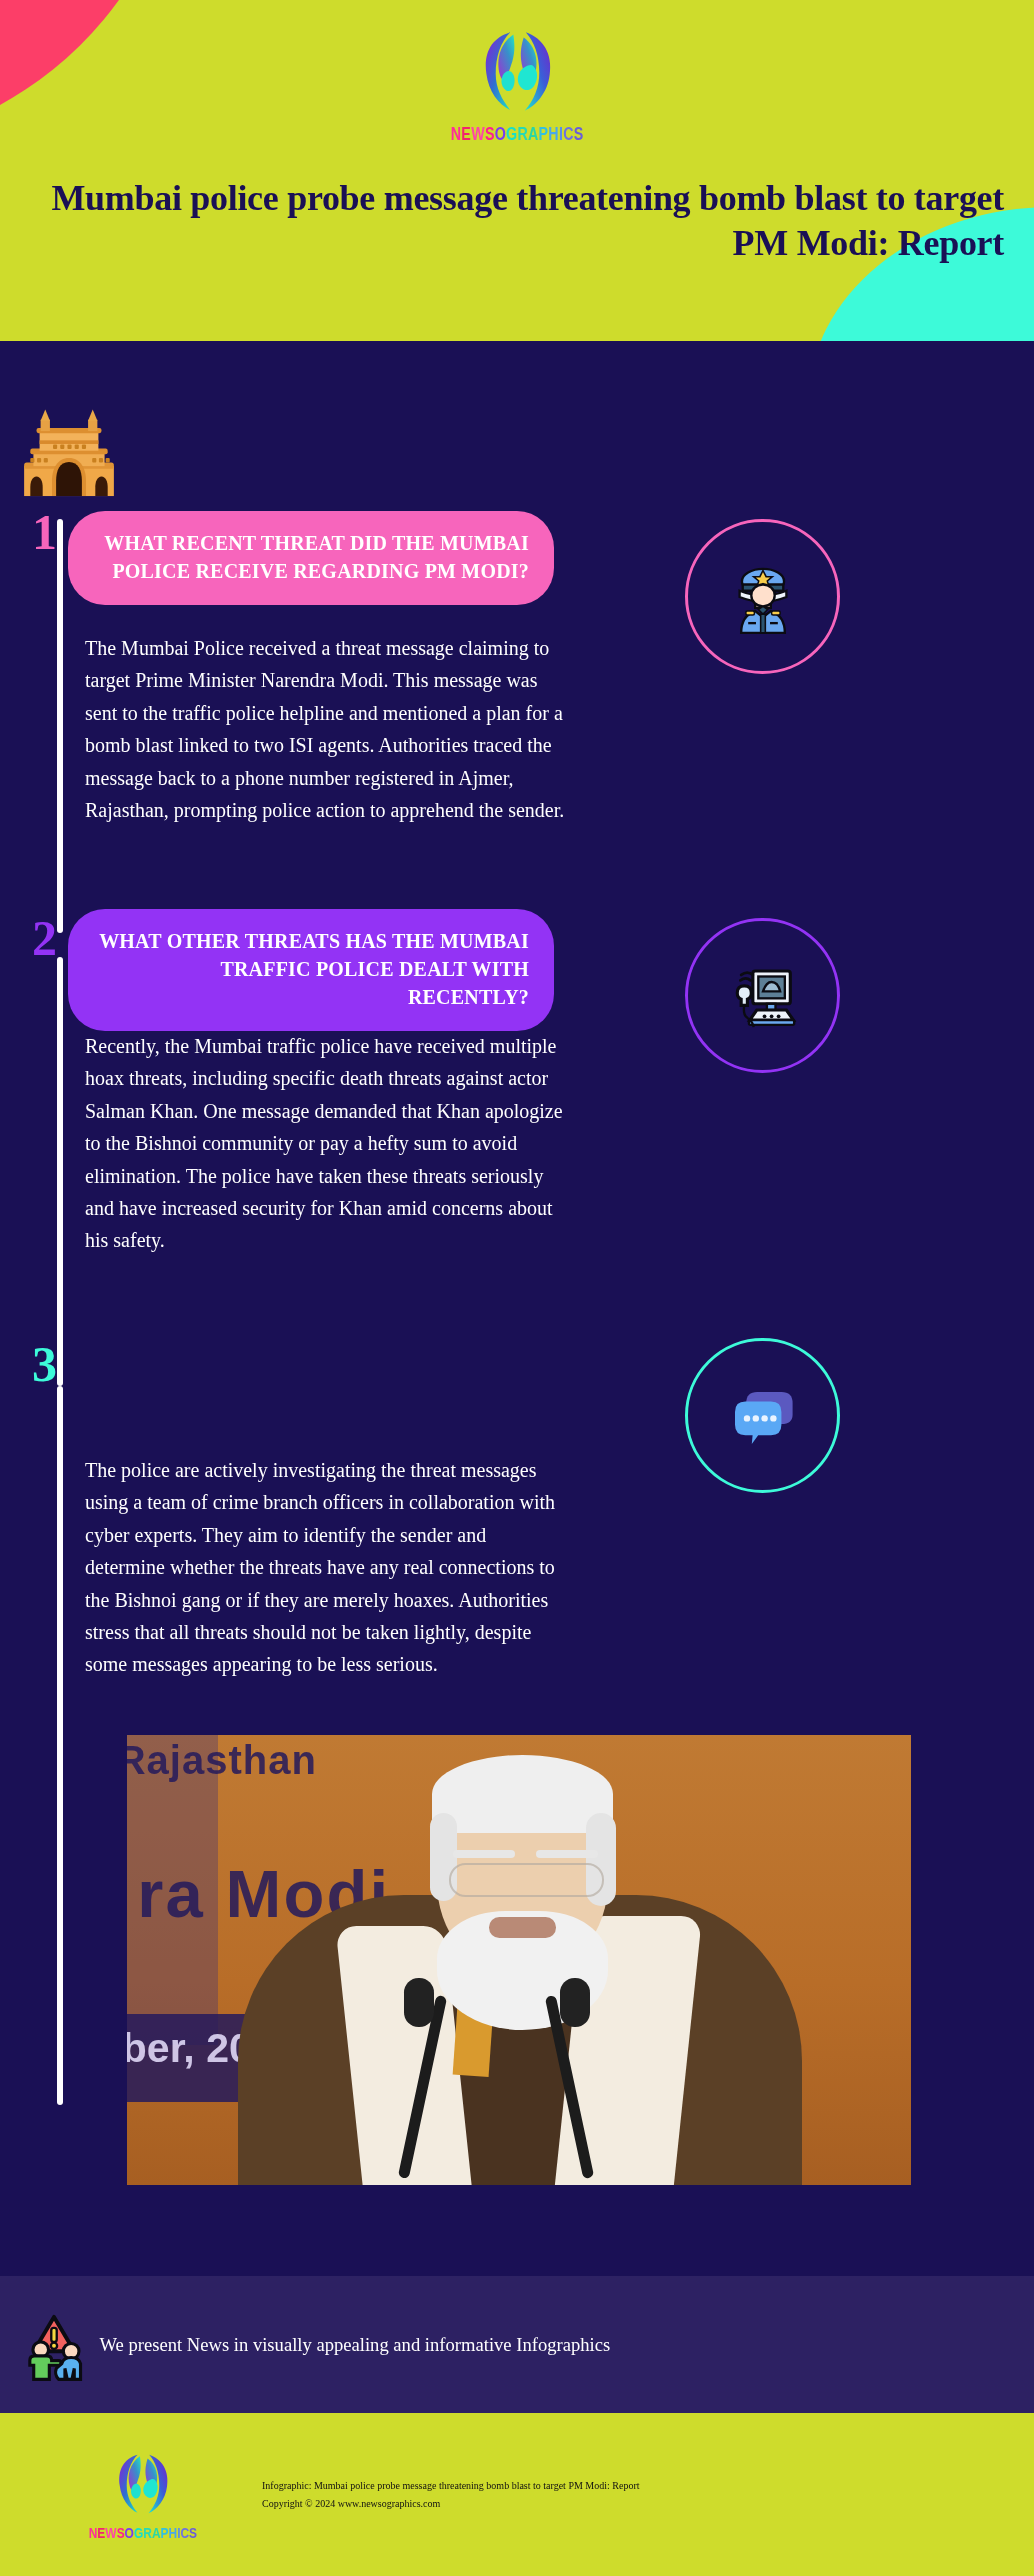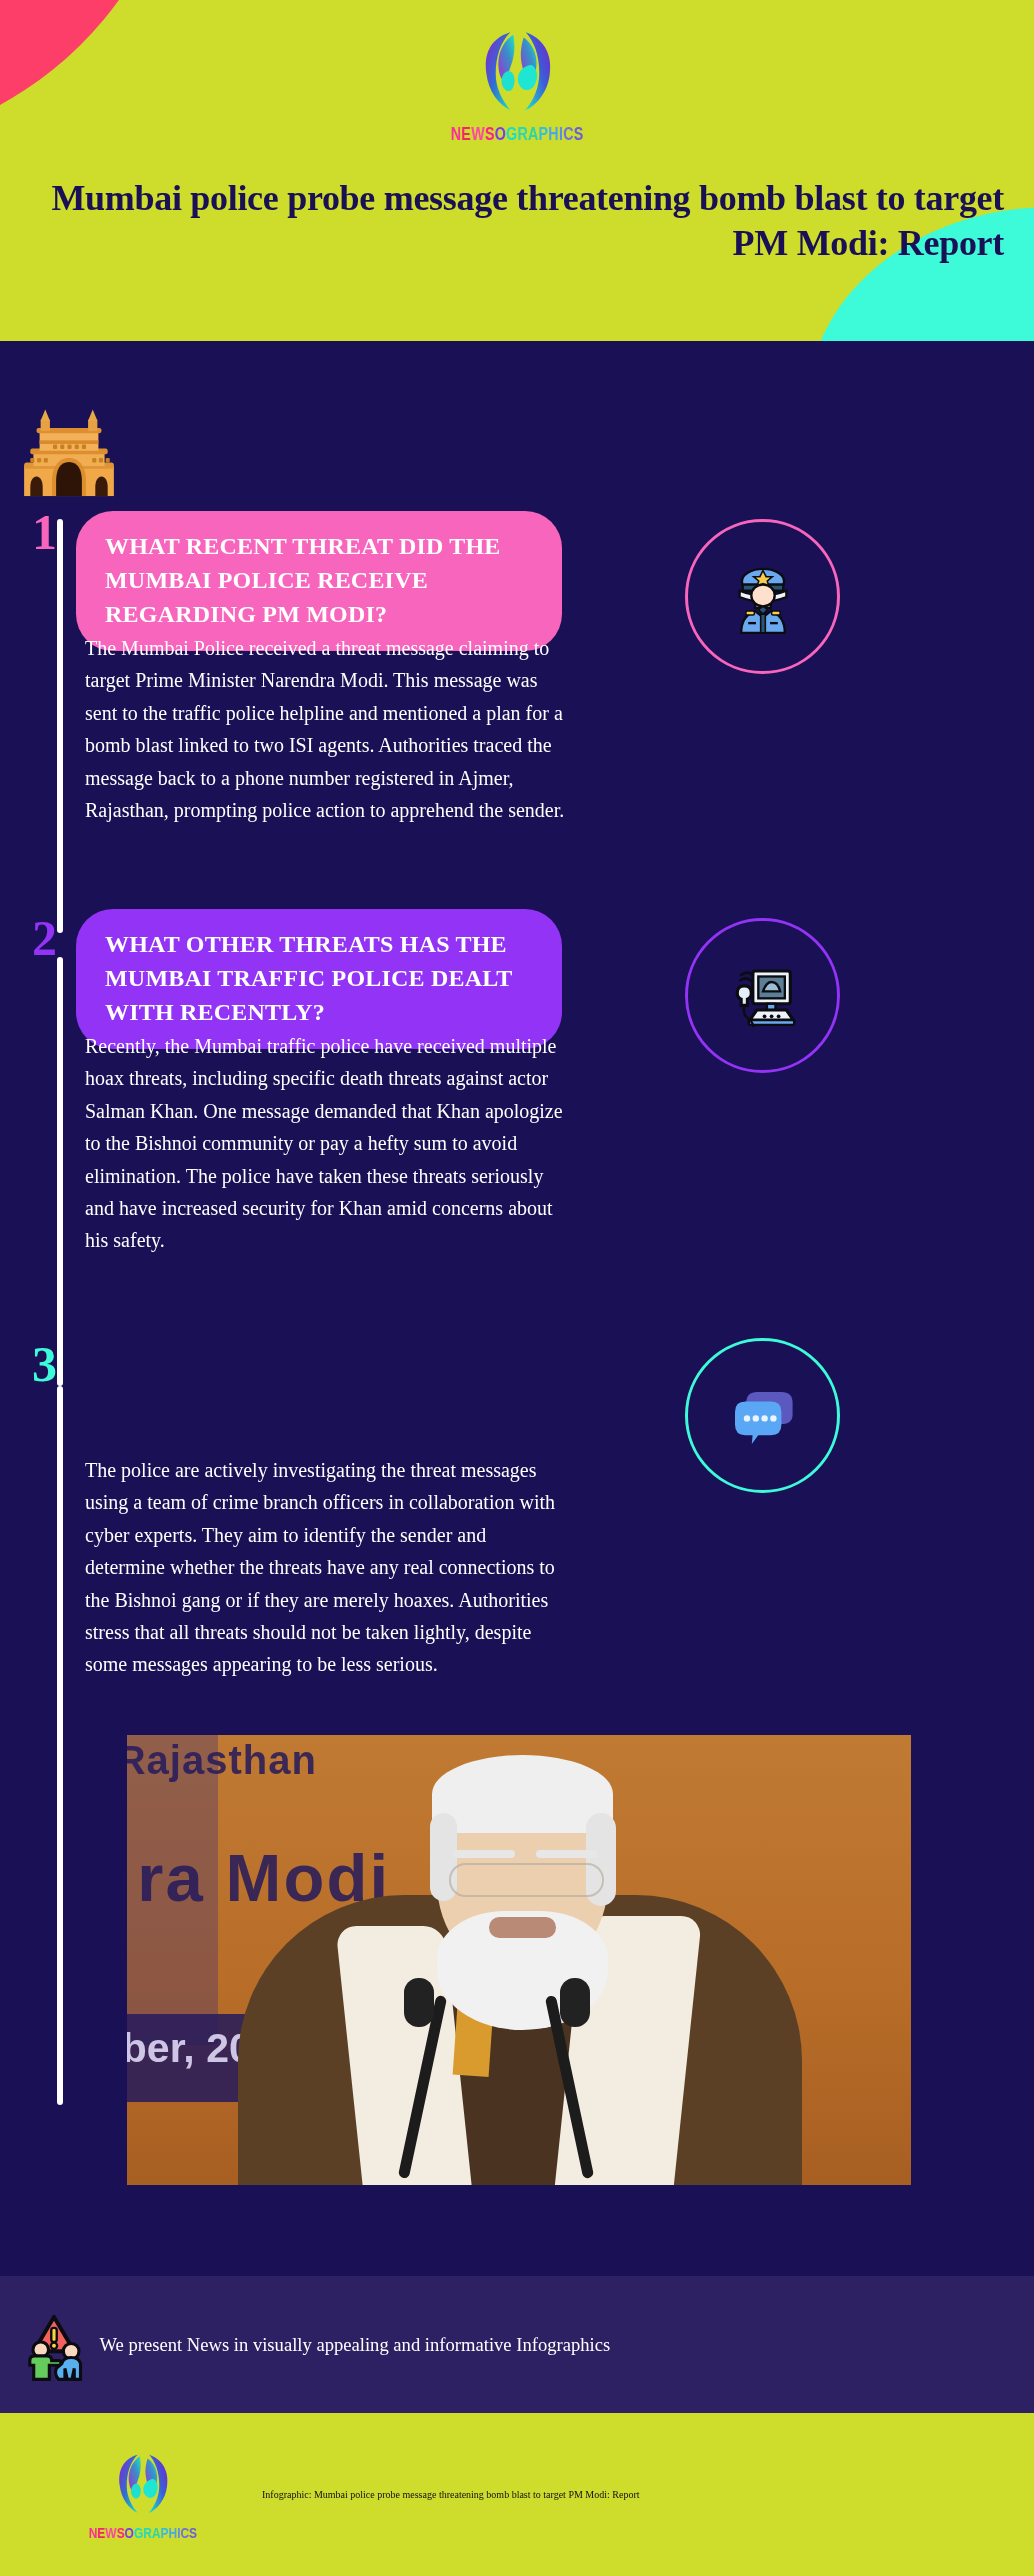--- a/index.html
+++ b/index.html
@@ -106,31 +106,32 @@
     left: 32px;
     font-family: "Liberation Serif", serif;
     font-weight: 700;
     font-size: 50px;
     line-height: 1;
     z-index: 3;
   }
 
   .qa-pill {
     position: absolute;
-    left: 76px;
+    left: 68px;
     width: 486px;
     border-radius: 37px;
     padding: 17.6px 25px 19.7px 29px;
     font-family: "Liberation Serif", serif;
     font-weight: 700;
-    font-size: 24px;
+    font-size: 20px;
     line-height: 1.42;
     letter-spacing: 0.2px;
     text-transform: uppercase;
     z-index: 3;
+    text-align: right;
   }
 
   .qa-answer {
     position: absolute;
     left: 85px;
     width: 486px;
     color: #ffffff;
     font-family: "Liberation Serif", serif;
     font-size: 20px;
     line-height: 1.62;
@@ -368,21 +369,21 @@
       <circle cx="52" cy="53" r="4" fill="#eaf4ff"></circle>
       <circle cx="63" cy="53" r="4" fill="#eaf4ff"></circle>
     </svg>
   </div>
 
   <div class="photo" style="top:1394px;left:127px">
 
     <div style="position:absolute;inset:0;background:linear-gradient(180deg,#c07a33 0%,#b86d28 55%,#a75f22 100%)"></div>
     <div style="position:absolute;left:0;top:0;width:91px;height:310px;background:#3b2f78;opacity:.35"></div>
     <div class="ph-banner-text" style="left:-10.3px;top:3.1px;font-size:40px;letter-spacing:1px;color:#241a5c">Rajasthan</div>
-    <div class="ph-banner-text" style="left:10.3px;top:104px;font-size:67px;letter-spacing:2.1px;color:#241a5c">ra Modi</div>
+    <div class="ph-banner-text" style="left:10.3px;top:120px;font-size:67px;letter-spacing:2.1px;color:#241a5c">ra Modi</div>
     <div style="position:absolute;left:0;top:279px;width:228px;height:88px;background:#241a5c;opacity:.85"></div>
     <div class="ph-banner-text" style="left:-5.2px;top:290px;font-size:41px;color:#e9e2ff">ber, 202</div>
 
     <div style="position:absolute;left:111px;bottom:0;width:564px;height:290px;background:#5b4026;border-radius:166px 166px 0 0"></div>
     <div style="position:absolute;left:290px;bottom:0;width:207px;height:217px;background:#4a3320;border-radius:83px 83px 0 0"></div>
 
     <div style="position:absolute;left:222px;bottom:0;width:109px;height:259px;background:#f3ece0;transform:skewX(6deg);border-radius:21px 21px 0 0"></div>
     <div style="position:absolute;left:442px;bottom:0;width:119px;height:269px;background:#f3ece0;transform:skewX(-6deg);border-radius:21px 21px 0 0"></div>
     <div style="position:absolute;left:331px;bottom:109px;width:36px;height:155px;background:#d99a2e;transform:rotate(4deg)"></div>
 
@@ -442,15 +443,16 @@
         <span style="color: rgb(42, 214, 165);">A</span>
         <span style="color: rgb(51, 192, 224);">P</span>
         <span style="color: rgb(74, 168, 232);">H</span>
         <span style="color: rgb(91, 141, 232);">I</span>
         <span style="color: rgb(109, 114, 224);">C</span>
         <span style="color: rgb(106, 95, 216);">S</span>
       </div>
   </div>
   <div class="footer-text">
     <div>Infographic: Mumbai police probe message threatening bomb blast to target PM Modi: Report</div>
+    <div>Copyright © 2024 www.newsographics.com</div>
   </div>
 </div>
 
 
 </body></html>

